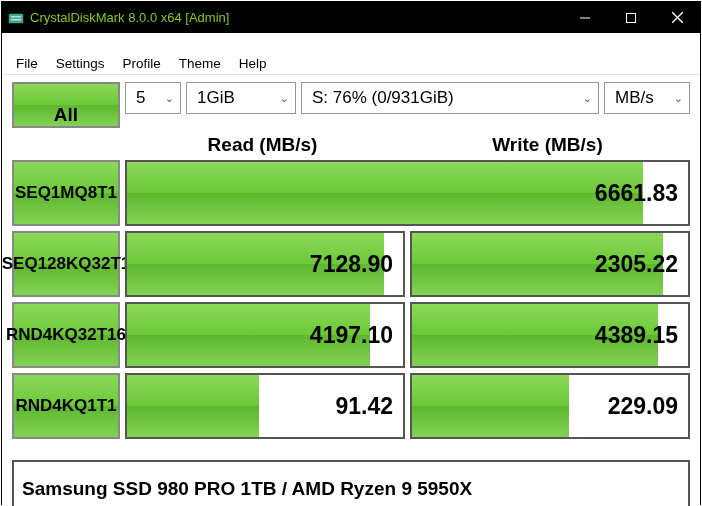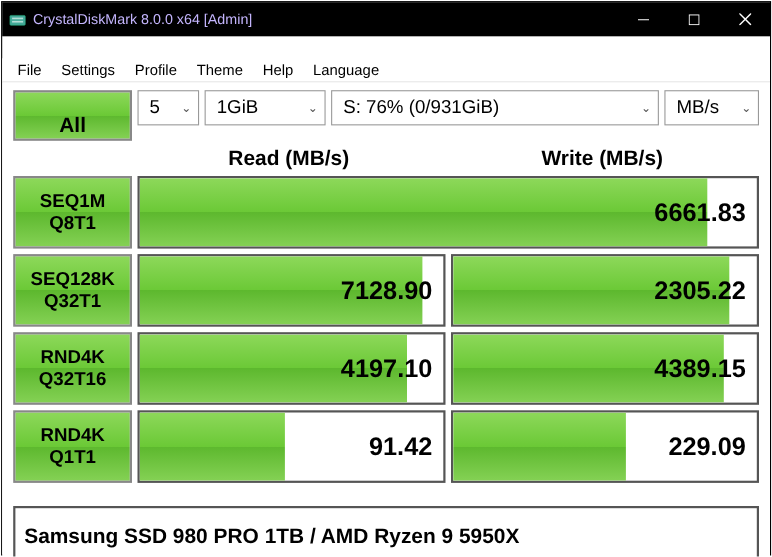--- a/index.html
+++ b/index.html
@@ -1,34 +1,34 @@
 <!DOCTYPE html>
 <html><head>
 <meta charset="utf-8">
 <style>
   * { box-sizing: border-box; margin: 0; padding: 0; }
   body { font-family: Arial, sans-serif; background: #fff; width: 702px; height: 506px; overflow: hidden; }
   .outer { border: 1px solid #000; width: 700px; height: 504px; margin: 1px; display: flex; flex-direction: column; }
-  .titlebar { background: #000; color: #c4b5fd; height: 31px; display: flex; align-items: center; padding: 0 0 0 6px; font-size: 13px; }
+  .titlebar { background: #000; color: #84cc16; height: 31px; display: flex; align-items: center; padding: 0 0 0 6px; font-size: 13px; }
   .titlebar-icon { width: 16px; height: 16px; margin-right: 6px; }
   .titlebar-title { flex: 1; }
   .win-btn { width: 46px; height: 31px; display: flex; align-items: center; justify-content: center; color: #fff; }
   .menubar { background: #fff; border-bottom: 1px solid #e0e0e0; height: 28px; display: flex; align-items: center; padding: 0 6px; font-size: 13.5px; gap: 2px; margin-top: 20px; }
   .menu-item { padding: 3px 8px; cursor: default; }
   .content { flex: 1; background: #fff; padding: 7px 10px 8px 10px; display: flex; flex-direction: column; }
   .top-row { display: flex; gap: 5px; height: 46px; }
   .all-btn { width: 108px; background: linear-gradient(to bottom, #8dd85a 0%, #6bc936 50%, #5db82e 50%, #84d154 100%); border: 2px solid #888; display: flex; align-items: flex-end; justify-content: center; font-size: 19px; font-weight: bold; }
   .selects { flex: 1; display: flex; gap: 5px; }
   .sel { border: 1px solid #999; background: #fff; height: 32px; display: flex; align-items: center; padding: 0 6px 0 10px; font-size: 17px; justify-content: space-between; }
   .sel .chev { font-size: 11px; color: #555; margin-left: 6px; }
   .hdr-row { display: flex; height: 30px; align-items: center; margin-top: 2px; }
   .hdr-spacer { width: 108px; }
   .hdr-col { flex: 1; text-align: center; font-size: 19px; font-weight: bold; }
   .data-row { display: flex; gap: 5px; height: 66px; margin-bottom: 5px; }
-  .row-label { width: 108px; background: linear-gradient(to bottom, #8dd85a 0%, #6bc936 50%, #5db82e 50%, #84d154 100%); border: 2px solid #888; display: flex; flex-direction: column; align-items: center; justify-content: center; font-size: 17px; font-weight: bold; line-height: 1.15; }
+  .row-label { width: 108px; background: linear-gradient(to bottom, #8dd85a 0%, #6bc936 50%, #5db82e 50%, #84d154 100%); border: 2px solid #888; display: flex; flex-direction: row; align-items: center; justify-content: center; font-size: 17px; font-weight: bold; line-height: 1.15; }
   .val-cell { flex: 1; border: 2px solid #555; display: flex; align-items: center; justify-content: flex-end; padding-right: 10px; font-size: 23px; font-weight: bold; position: relative; background: #fff; overflow: hidden; }
   .val-bar { position: absolute; left: 0; top: 0; bottom: 0; background: linear-gradient(to bottom, #8dd85a 0%, #6bc936 50%, #5db82e 50%, #84d154 100%); z-index: 0; }
   .val-text { position: relative; z-index: 1; }
   .footer-label { border: 2px solid #555; padding: 16px 8px; font-size: 19px; font-weight: bold; margin-top: 16px; }
 </style>
 </head>
 <body>
 
 <div class="outer">
 
@@ -56,21 +56,20 @@
         </svg>
     </div>
   </div>
 
   <div class="menubar">
     <span class="menu-item">File</span>
     <span class="menu-item">Settings</span>
     <span class="menu-item">Profile</span>
     <span class="menu-item">Theme</span>
     <span class="menu-item">Help</span>
-    <span class="menu-item">Language</span>
   </div>
 
   <div class="content">
 
     <div class="top-row">
       <div class="all-btn">
         <span>All</span>
       </div>
       <div class="selects">
         <div class="sel" style="width:56px">

